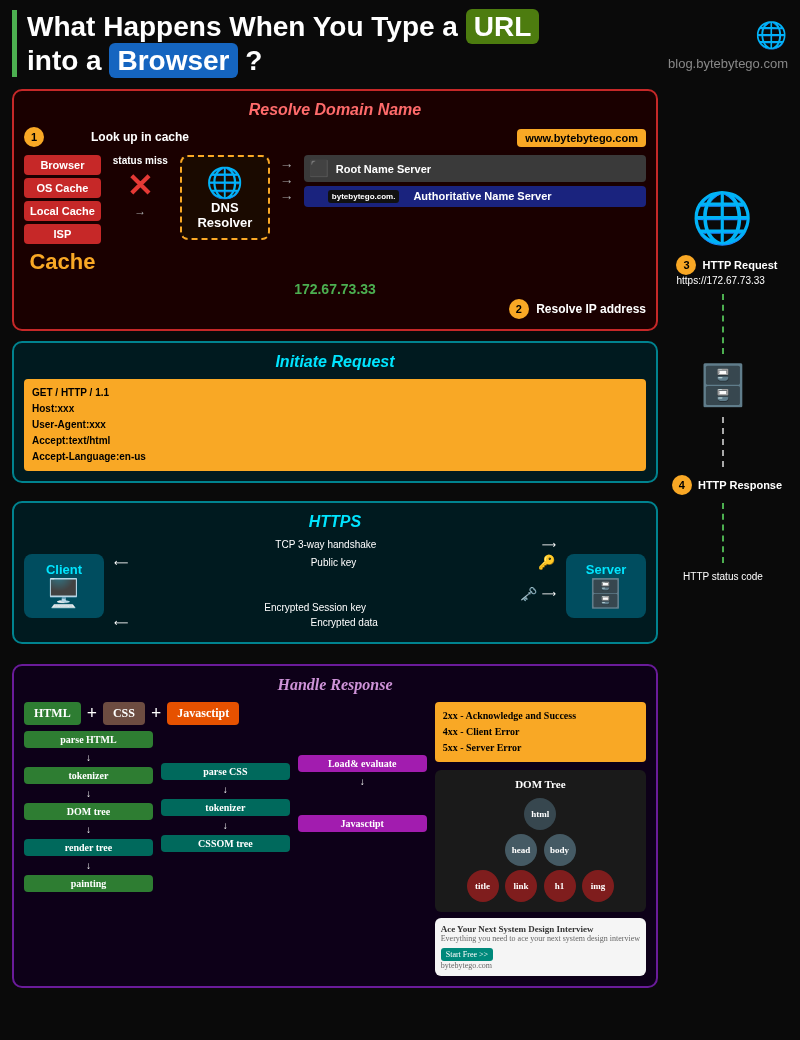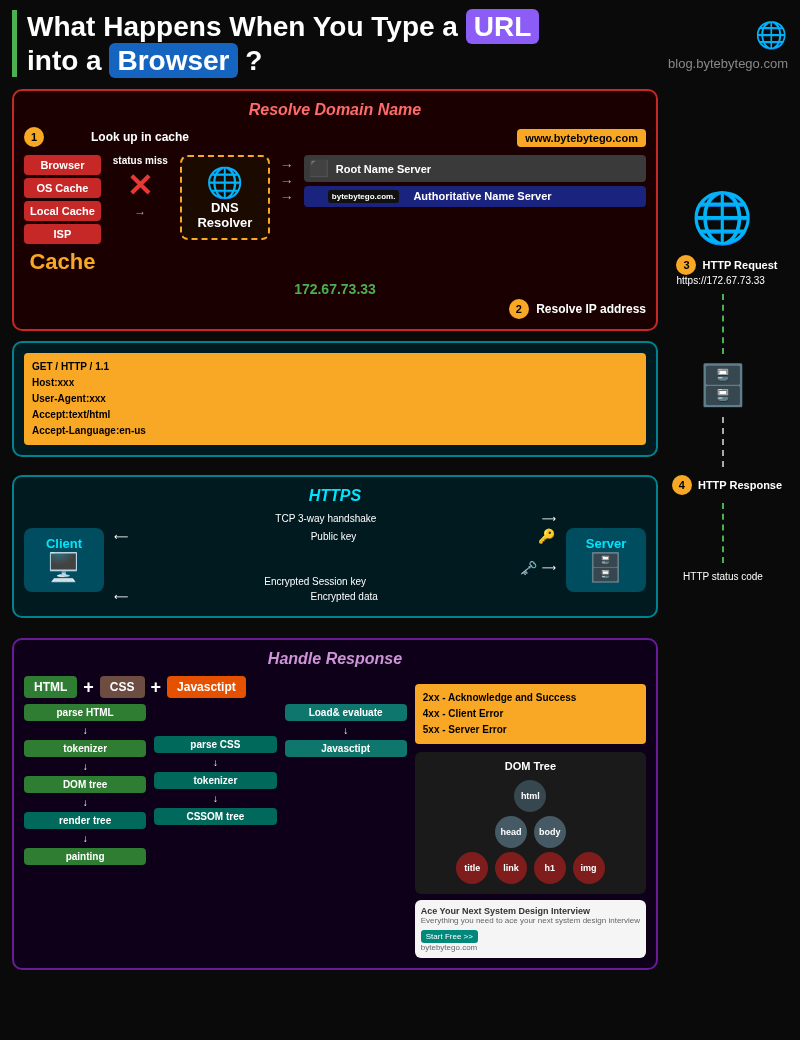--- a/index.html
+++ b/index.html
@@ -25,21 +25,21 @@
       border-left: 5px solid #4CAF50;
       padding-left: 10px;
     }
     .title-text {
       font-size: 28px;
       font-weight: 900;
       line-height: 1.2;
       color: white;
     }
     .url-badge {
-      background: #8b5cf6;
+      background: #4d7c0f;
       color: white;
       padding: 2px 8px;
       border-radius: 6px;
       font-size: 28px;
       font-weight: 900;
     }
     .browser-badge {
       background: #1565C0;
       color: white;
       padding: 2px 8px;
@@ -238,32 +238,32 @@
       gap: 4px;
       margin-bottom: 4px;
       font-size: 10px;
     }
     .key-icon { font-size: 14px; }
 
     
     .response-section {
       border: 2px solid #6a1b9a;
       background: #0d0018;
+      font-family: Liberation Serif, serif;
     }
     .response-section .section-title { color: #ce93d8; }
     .response-inner {
       display: flex;
       gap: 8px;
     }
     .response-left {
       flex: 1;
     }
     .response-right {
       min-width: 200px;
-      margin-top: 8px;
     }
     .http-status-box {
       background: #f9a825;
       color: #000;
       font-size: 10px;
       font-weight: bold;
       padding: 6px 8px;
       border-radius: 4px;
       margin-bottom: 8px;
       line-height: 1.6;
@@ -296,21 +296,21 @@
     }
     .parse-badge {
       padding: 3px 8px;
       border-radius: 4px;
       font-size: 10px;
       font-weight: bold;
       text-align: center;
     }
     .green-badge { background: #2e7d32; color: white; }
     .teal-badge { background: #00695c; color: white; }
-    .orange-badge { background: #0f766e; color: white; }
+    .orange-badge { background: #a21caf; color: white; margin-top: 24px; }
     .dom-tree-box {
       background: #1a1a1a;
       border-radius: 6px;
       padding: 8px;
       font-size: 10px;
     }
     .dom-tree-title {
       color: white;
       font-size: 11px;
       font-weight: bold;
@@ -524,20 +524,21 @@
           <div style="margin-top:2px;text-align:right;">
             <span class="num-badge">2</span>
             <span style="color:white;font-size:12px;font-weight:bold;">Resolve IP address</span>
           </div>
         </div>
       </div>
 
       <div class="initiate-https-stack">
 
         <div class="section-box initiate-section">
+          <div class="section-title">Initiate Request</div>
           <div class="initiate-inner">
             <div class="http-box">
               <div>GET / HTTP / 1.1</div>
               <div>Host:xxx</div>
               <div>User-Agent:xxx</div>
               <div>Accept:text/html</div>
               <div>Accept-Language:en-us</div>
             </div>
           </div>
         </div>

